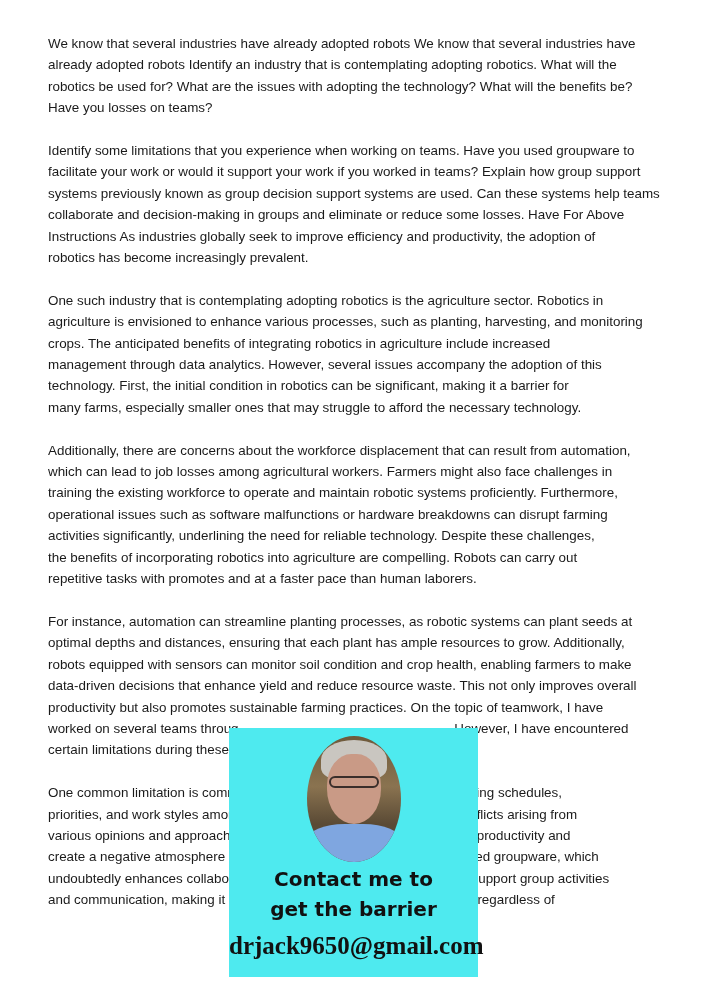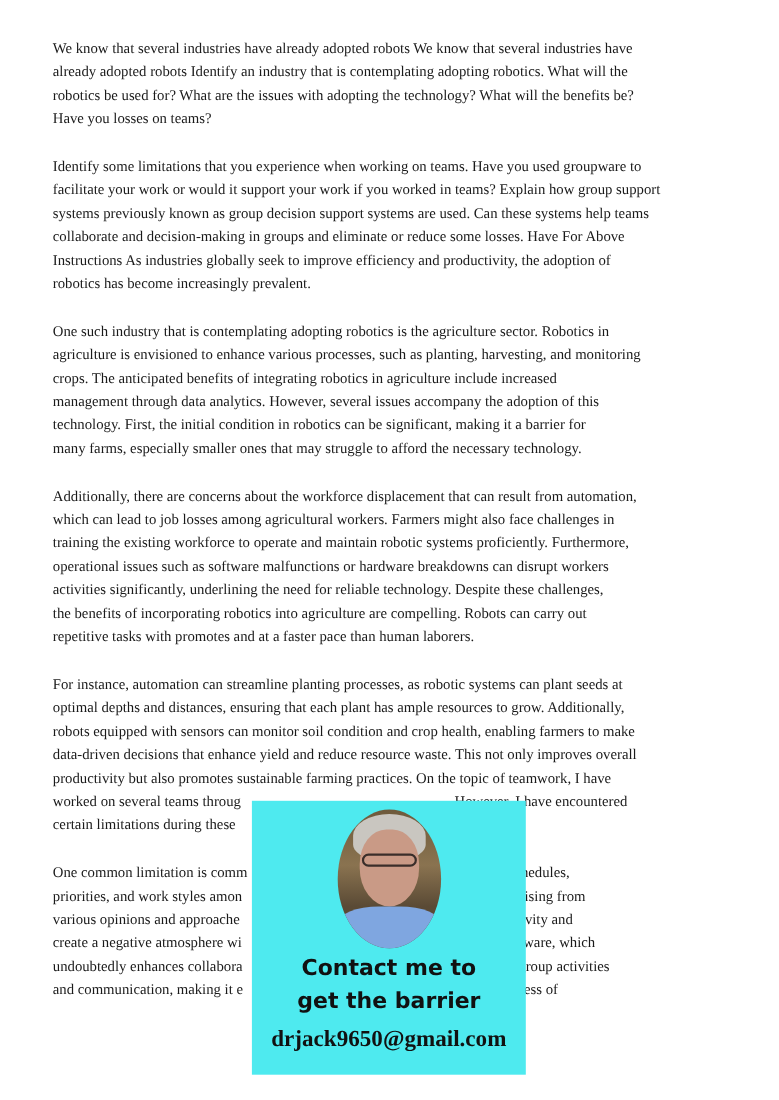--- a/index.html
+++ b/index.html
@@ -1,19 +1,19 @@
 <!DOCTYPE html>
 <html><head>
 <meta charset="utf-8">
 <style>
   html, body { margin: 0; padding: 0; background: #ffffff; }
   body { width: 708px; height: 1000px; position: relative; overflow: hidden; }
   .page {
     position: absolute; left: 48px; top: 33px; width: 620px;
-    font-family: Liberation Serif, serif;
+    font-family: Liberation Sans, sans-serif;
     font-size: 13.4px; line-height: 21.4px; color: #1a1a1a;
   }
   .para { margin: 0 0 21.4px 0; }
   .line { display: block; white-space: nowrap; }
   .overlay {
     position: absolute; left: 229px; top: 728px; width: 249px; height: 249px;
     background: #4eeaef;
   }
   .portrait {
     position: absolute; left: 78px; top: 8px; width: 94px; height: 126px;
@@ -25,21 +25,21 @@
   .portrait .glasses { position:absolute; left:22px; top:40px; width:50px; height:12px; border:2px solid #3a2e2a; border-radius:6px; box-sizing:border-box; }
   .portrait .shirt { position:absolute; left:0; top:88px; width:94px; height:40px; background:#7fa6e0; border-radius:40% 40% 0 0; }
   .contact {
     position: absolute; left: 0; top: 136px; width: 249px; text-align: center;
     font-family: "DejaVu Sans", "Liberation Sans", sans-serif; font-weight: bold;
     font-size: 20px; line-height: 30px; color: #111;
   }
   .email {
     position: absolute; left: 0; top: 204px; width: 249px; text-align: center;
     font-family: "Liberation Serif", "DejaVu Serif", serif; font-weight: bold;
-    font-size: 21px; color: #111;
+    font-size: 25px; color: #111;
   }
 </style>
 </head>
 <body>
 
 <div class="page">
   <p class="para">
     <span class="line">We know that several industries have already adopted robots We know that several industries have</span>
     <span class="line">already adopted robots Identify an industry that is contemplating adopting robotics. What will the</span>
     <span class="line">robotics be used for? What are the issues with adopting the technology? What will the benefits be?</span>
@@ -58,21 +58,21 @@
     <span class="line">agriculture is envisioned to enhance various processes, such as planting, harvesting, and monitoring</span>
     <span class="line">crops. The anticipated benefits of integrating robotics in agriculture include increased</span>
     <span class="line">management through data analytics. However, several issues accompany the adoption of this</span>
     <span class="line">technology. First, the initial condition in robotics can be significant, making it a barrier for</span>
     <span class="line">many farms, especially smaller ones that may struggle to afford the necessary technology.</span>
   </p>
   <p class="para">
     <span class="line">Additionally, there are concerns about the workforce displacement that can result from automation,</span>
     <span class="line">which can lead to job losses among agricultural workers. Farmers might also face challenges in</span>
     <span class="line">training the existing workforce to operate and maintain robotic systems proficiently. Furthermore,</span>
-    <span class="line">operational issues such as software malfunctions or hardware breakdowns can disrupt workers</span>
+    <span class="line">operational issues such as software malfunctions or hardware breakdowns can disrupt farming</span>
     <span class="line">activities significantly, underlining the need for reliable technology. Despite these challenges,</span>
     <span class="line">the benefits of incorporating robotics into agriculture are compelling. Robots can carry out</span>
     <span class="line">repetitive tasks with promotes and at a faster pace than human laborers.</span>
   </p>
   <p class="para">
     <span class="line">For instance, automation can streamline planting processes, as robotic systems can plant seeds at</span>
     <span class="line">optimal depths and distances, ensuring that each plant has ample resources to grow. Additionally,</span>
     <span class="line">robots equipped with sensors can monitor soil condition and crop health, enabling farmers to make</span>
     <span class="line">data-driven decisions that enhance yield and reduce resource waste. This not only improves overall</span>
     <span class="line">productivity but also promotes sustainable farming practices. On the topic of teamwork, I have</span>

